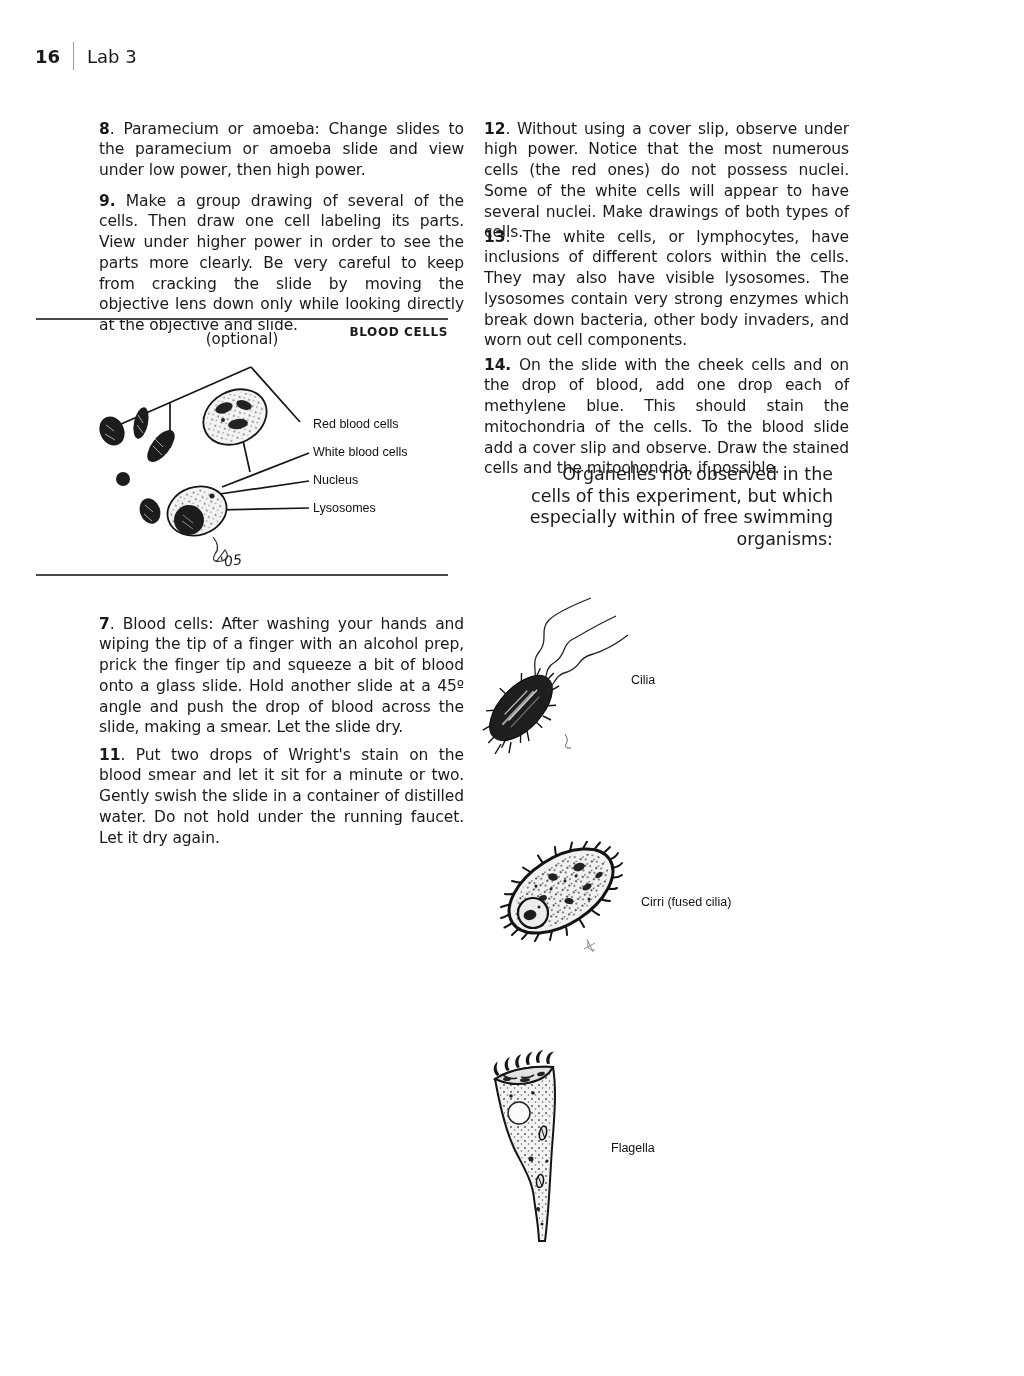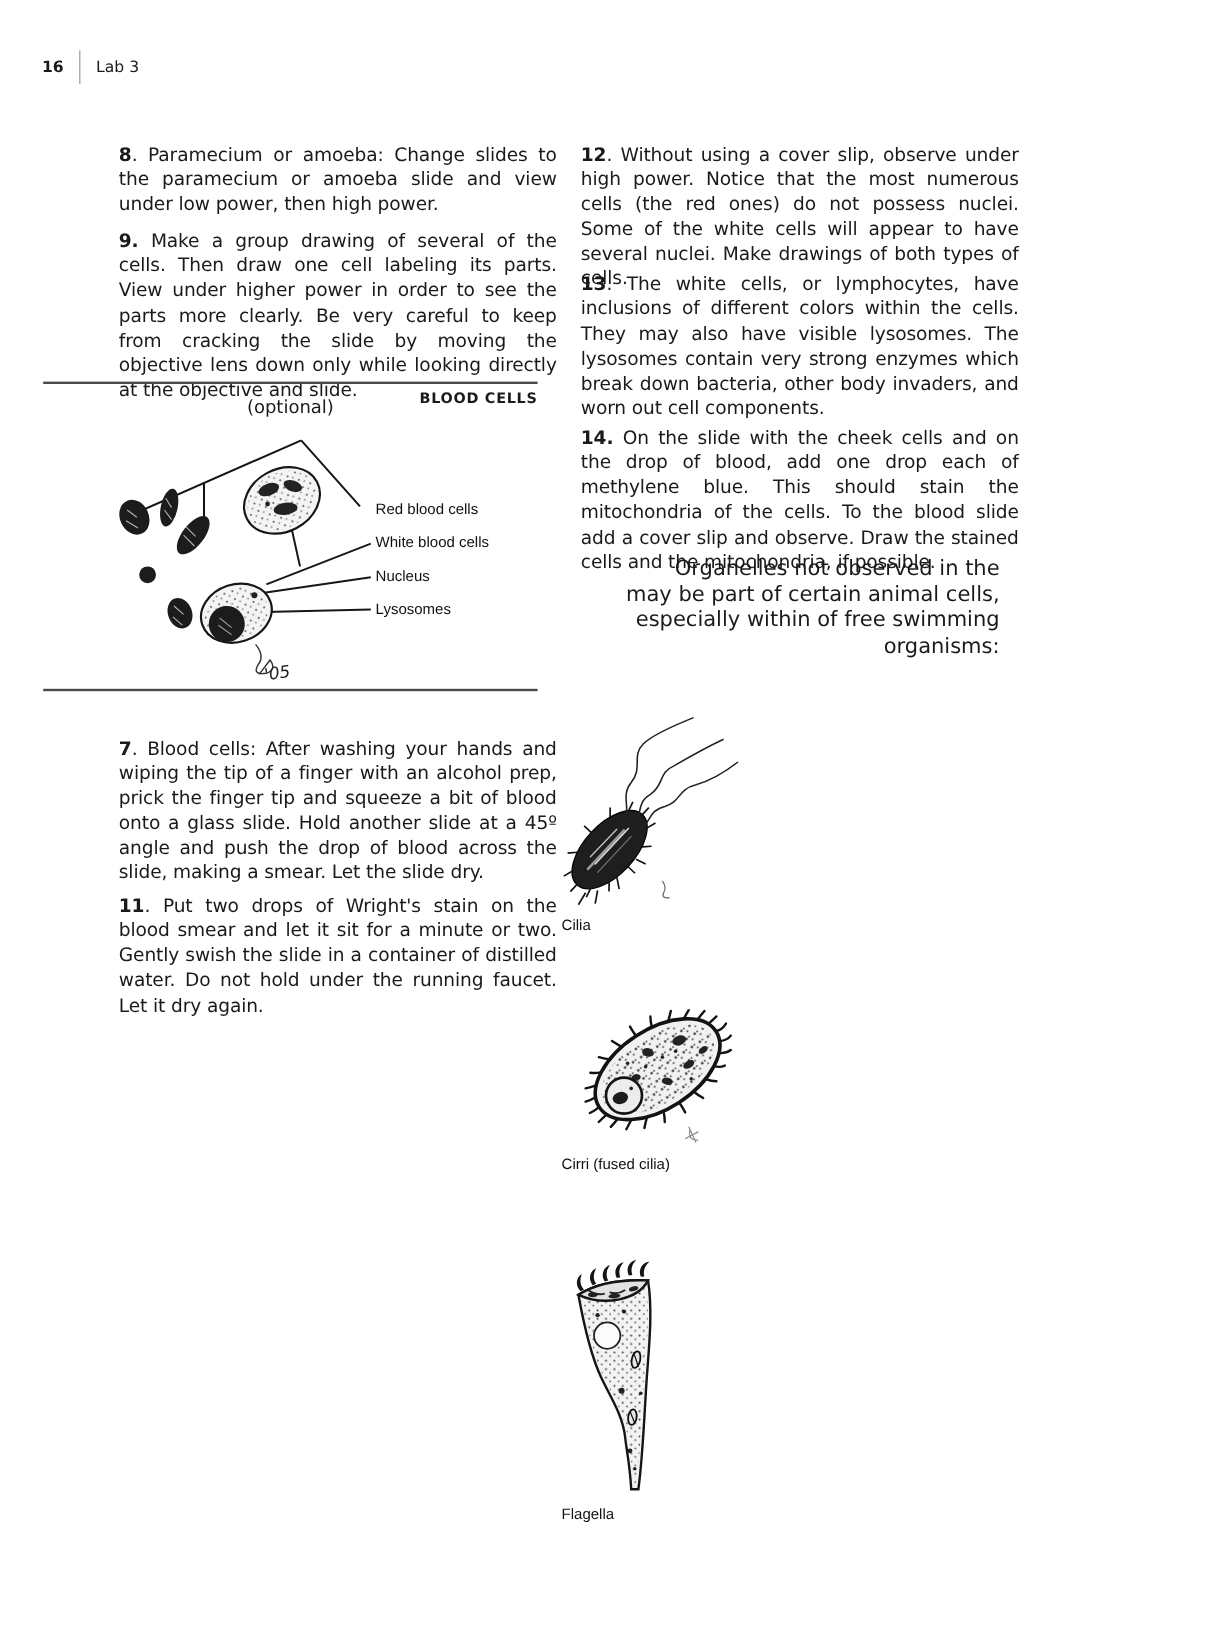--- a/index.html
+++ b/index.html
@@ -1,19 +1,19 @@
 <!DOCTYPE html>
 <html><head>
 <meta charset="utf-8">
 <style>
   html,body{margin:0;padding:0;background:#ffffff;}
   body{width:1024px;height:1376px;position:relative;font-family:"DejaVu Sans",sans-serif;color:#1a1a1a;overflow:hidden;}
 
   
-  .hdr{position:absolute;top:42px;left:35px;display:flex;align-items:center;font-size:13px;}
+  .hdr{position:absolute;top:42px;left:35px;display:flex;align-items:center;font-size:18px;}
   .hdr .pagenum{font-weight:bold;}
   .hdr .vdiv{width:1px;height:28px;background:#9a9a9a;margin:0 13px;}
 
   
   .para{position:absolute;width:365px;font-size:15.5px;line-height:20.8px;text-align:justify;letter-spacing:-0.1px;margin-left:16px;}
   .para b{font-weight:bold;}
   .lcol{left:83px;}
   .rcol{left:468px;}
 
   
@@ -24,21 +24,21 @@
   .figure .ftitle{position:absolute;top:7px;left:0;width:100%;text-align:right;font-size:12px;font-weight:bold;letter-spacing:0.6px;}
   .figure .fsub{position:absolute;top:12px;left:0;width:100%;text-align:center;font-size:15px;}
   .figure svg{position:absolute;top:47px;left:1px;display:block;}
 
   .figlabel{font-family:"Liberation Sans",sans-serif;font-size:12.5px;fill:#111;}
 
   
   .sheading{position:absolute;left:468px;top:464px;width:365px;text-align:right;font-size:17.5px;font-weight:normal;line-height:21.5px;}
 
   
-  .org{position:absolute;left:468px;width:365px;display:flex;flex-direction:column;align-items:flex-start;}
+  .org{position:absolute;left:481px;width:365px;display:flex;flex-direction:row;align-items:center;}
   .org .caption{font-family:"Liberation Sans",sans-serif;font-size:12.5px;color:#111;text-align:center;}
   .org-cilia{top:596px;}
   .org-cirri{top:841px;}
   .org-flagella{top:1041px;}
   .org-cirri .caption{}
   .org-flagella .caption{margin-top:8px;}
 </style>
 </head>
 <body>
 
@@ -129,21 +129,21 @@
 <p class="para lcol" style="top:729px"><b>11</b><span>. Put two drops of Wright's stain on the blood smear and let it sit for a minute or two. Gently swish the slide in a container of distilled water. Do not hold under the running faucet. Let it dry again.</span></p>
 
 <p class="para rcol" style="top:103px"><b>12</b><span>. Without using a cover slip, observe under high power. Notice that the most numerous cells (the red ones) do not possess nuclei. Some of the white cells will appear to have several nuclei. Make drawings of both types of cells.</span></p>
 
 <p class="para rcol" style="top:211px"><b>13</b><span>. The white cells, or lymphocytes, have inclusions of different colors within the cells. They may also have visible lysosomes. The lysosomes contain very strong enzymes which break down bacteria, other body invaders, and worn out cell components.</span></p>
 
 <p class="para rcol" style="top:339px"><b>14.</b><span> On the slide with the cheek cells and on the drop of blood, add one drop each of methylene blue. This should stain the mitochondria of the cells. To the blood slide add a cover slip and observe. Draw the stained cells and the mitochondria, if possible.</span></p>
 
 <div class="sheading">
   <div>Organelles not observed in the</div>
-  <div>may be part of certain animal cells,</div>
+  <div>cells of this experiment, but which</div>
   <div>especially within of free swimming</div>
   <div>organisms:</div>
 </div>
 
 <div class="org org-cilia">
   <svg width="150" height="168" viewBox="0 0 150 168">
 
     <ellipse cx="40" cy="112" rx="40" ry="21" transform="rotate(-47 40 112)" fill="#1e1e1e" stroke="#000" stroke-width="1"></ellipse>
     <g stroke-linecap="round" fill="none">
       <path d="M22,128 L52,96" stroke="#9a9a9a" stroke-width="2.2"></path>

